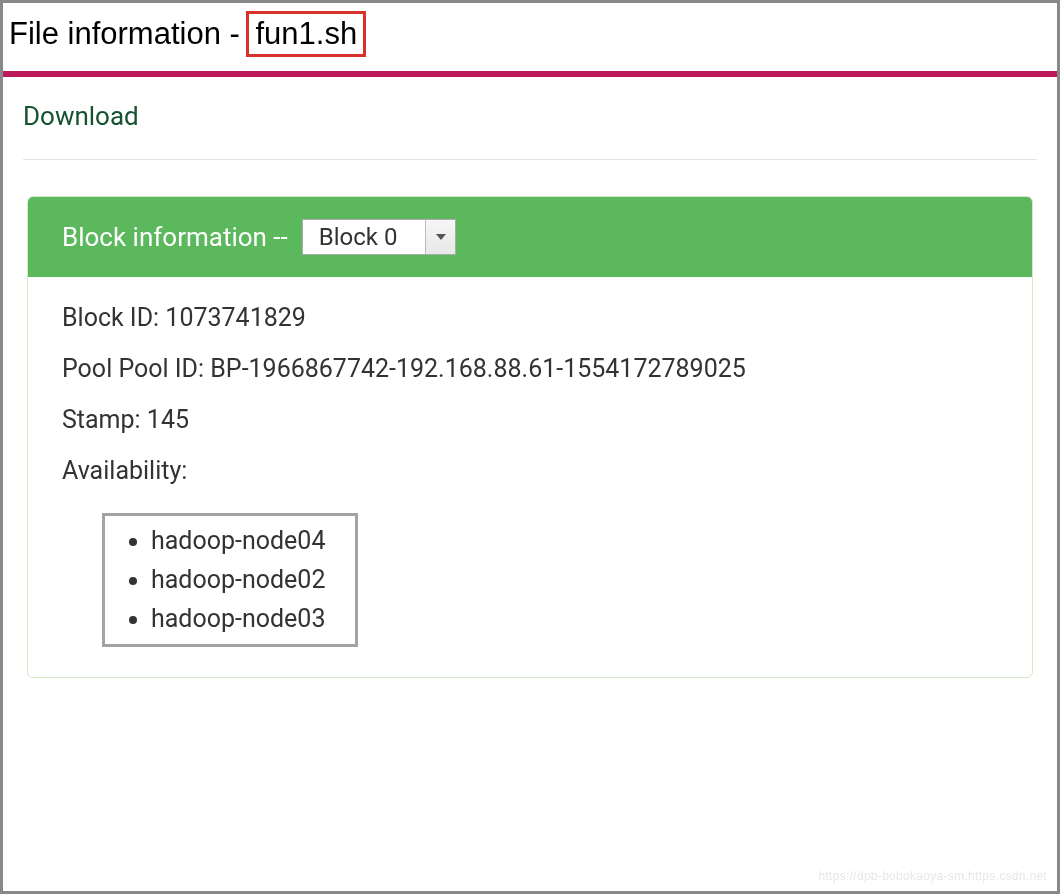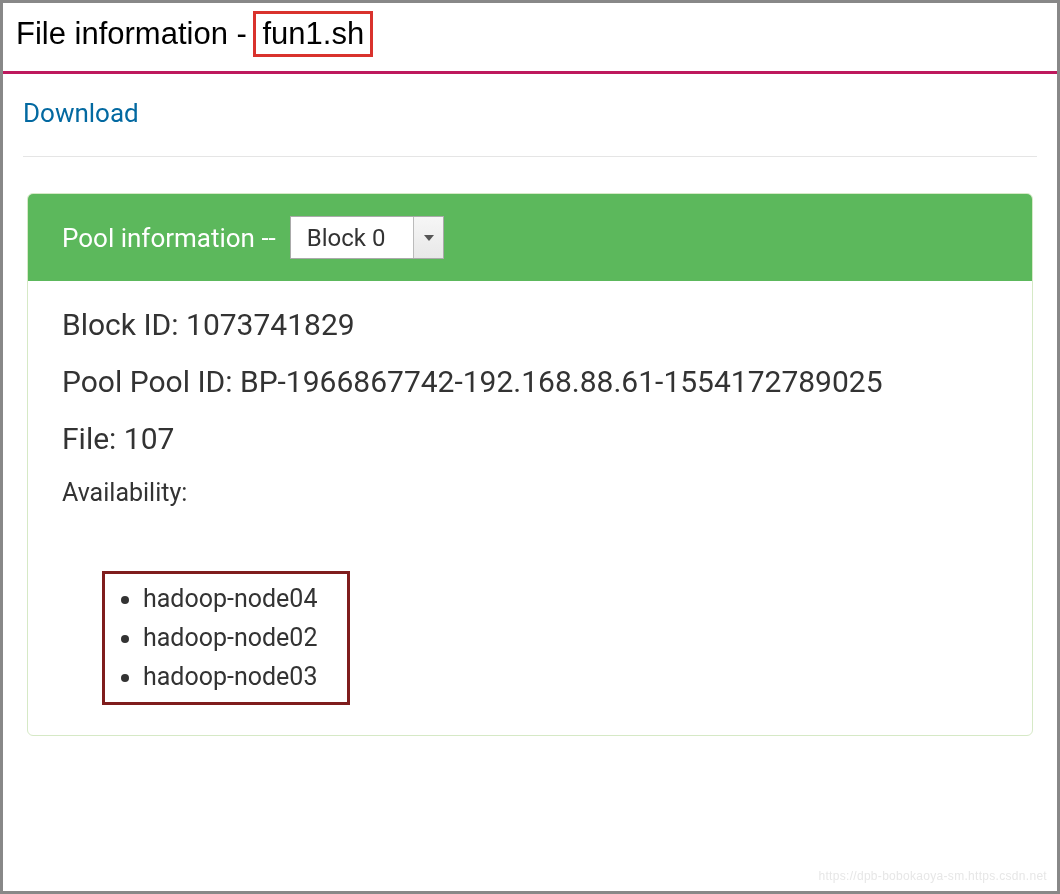--- a/index.html
+++ b/index.html
@@ -10,40 +10,40 @@
     body {
       font-family: -apple-system, BlinkMacSystemFont, "Segoe UI", Roboto, "Helvetica Neue", Arial, sans-serif;
       background: #fff;
       width: 1060px;
       height: 894px;
       border: 3px solid #888;
       overflow: hidden;
       position: relative;
     }
     .header {
-      padding: 8px 10px 14px 13px;
-      border-bottom: 3px solid #be185d;
+      padding: 8px 10px 14px 6px;
+      border-bottom: 6px solid #be185d;
     }
     .page-title {
       font-size: 31px;
       font-weight: 400;
       color: #000;
       font-family: Arial, sans-serif;
     }
     .filename-highlight {
       border: 3px solid #d9322d;
       padding: 2px 6px;
       display: inline-block;
       margin-left: -2px;
     }
     .content-area {
       padding: 24px 20px 0 20px;
     }
     .download-link {
-      color: #0369a1;
+      color: #14532d;
       font-size: 26px;
       text-decoration: none;
       display: inline-block;
       margin-bottom: 28px;
     }
     hr.sep {
       border: none;
       border-top: 1px solid #e5e5e5;
       margin-bottom: 36px;
     }
@@ -63,21 +63,21 @@
       gap: 14px;
     }
     .block-info-label {
       white-space: nowrap;
     }
     .block-select-wrapper {
       display: inline-flex;
       align-items: stretch;
       background: #fff;
       border: 1px solid #aaa;
-      height: 43px;
+      height: 36px;
     }
     .block-select-text {
       color: #333;
       font-size: 24px;
       padding: 6px 28px 6px 16px;
       display: flex;
       align-items: center;
       background: #fff;
     }
     .block-select-arrow {
@@ -93,33 +93,32 @@
       height: 0;
       border-left: 5px solid transparent;
       border-right: 5px solid transparent;
       border-top: 6px solid #555;
     }
     .block-panel-body {
       padding: 26px 34px 30px 34px;
       color: #333;
     }
     .block-field {
-      font-size: 30px;
+      font-size: 25px;
       margin-bottom: 22px;
     }
     .availability-label {
       font-size: 25px;
       margin-bottom: 28px;
     }
     .availability-list-wrapper {
-      border: 3px solid #7f1d1d;
+      border: 3px solid #a3a3a3;
       display: inline-block;
-      padding: 6px 30px 6px 4px;
+      padding: 6px 30px 6px 12px;
       margin-left: 40px;
-      margin-top: 36px;
     }
     .availability-list {
       list-style: disc;
       padding-left: 34px;
       font-size: 25px;
       line-height: 1.55;
       color: #333;
     }
     .watermark {
       position: absolute;
@@ -140,41 +139,41 @@
   </h1>
 </div>
 
 <div class="content-area">
   <a href="#" class="download-link">Download</a>
 
   <hr class="sep">
 
   <div class="block-panel">
     <div class="block-panel-header">
-      <span class="block-info-label">Pool information --</span>
+      <span class="block-info-label">Block information --</span>
       <div class="block-select-wrapper">
         <span class="block-select-text">Block 0</span>
         <span class="block-select-arrow">
           <span class="chevron"></span>
         </span>
       </div>
     </div>
 
     <div class="block-panel-body">
       <p class="block-field">
         <span>Block ID:</span>
         <span>1073741829</span>
       </p>
       <p class="block-field">
         <span>Pool Pool ID:</span>
         <span>BP-1966867742-192.168.88.61-1554172789025</span>
       </p>
       <p class="block-field">
-        <span>File:</span>
-        <span>107</span>
+        <span>Stamp:</span>
+        <span>145</span>
       </p>
       <p class="availability-label">Availability:</p>
       <div class="availability-list-wrapper">
         <ul class="availability-list">
           <li>hadoop-node04</li>
           <li>hadoop-node02</li>
           <li>hadoop-node03</li>
         </ul>
       </div>
     </div>

